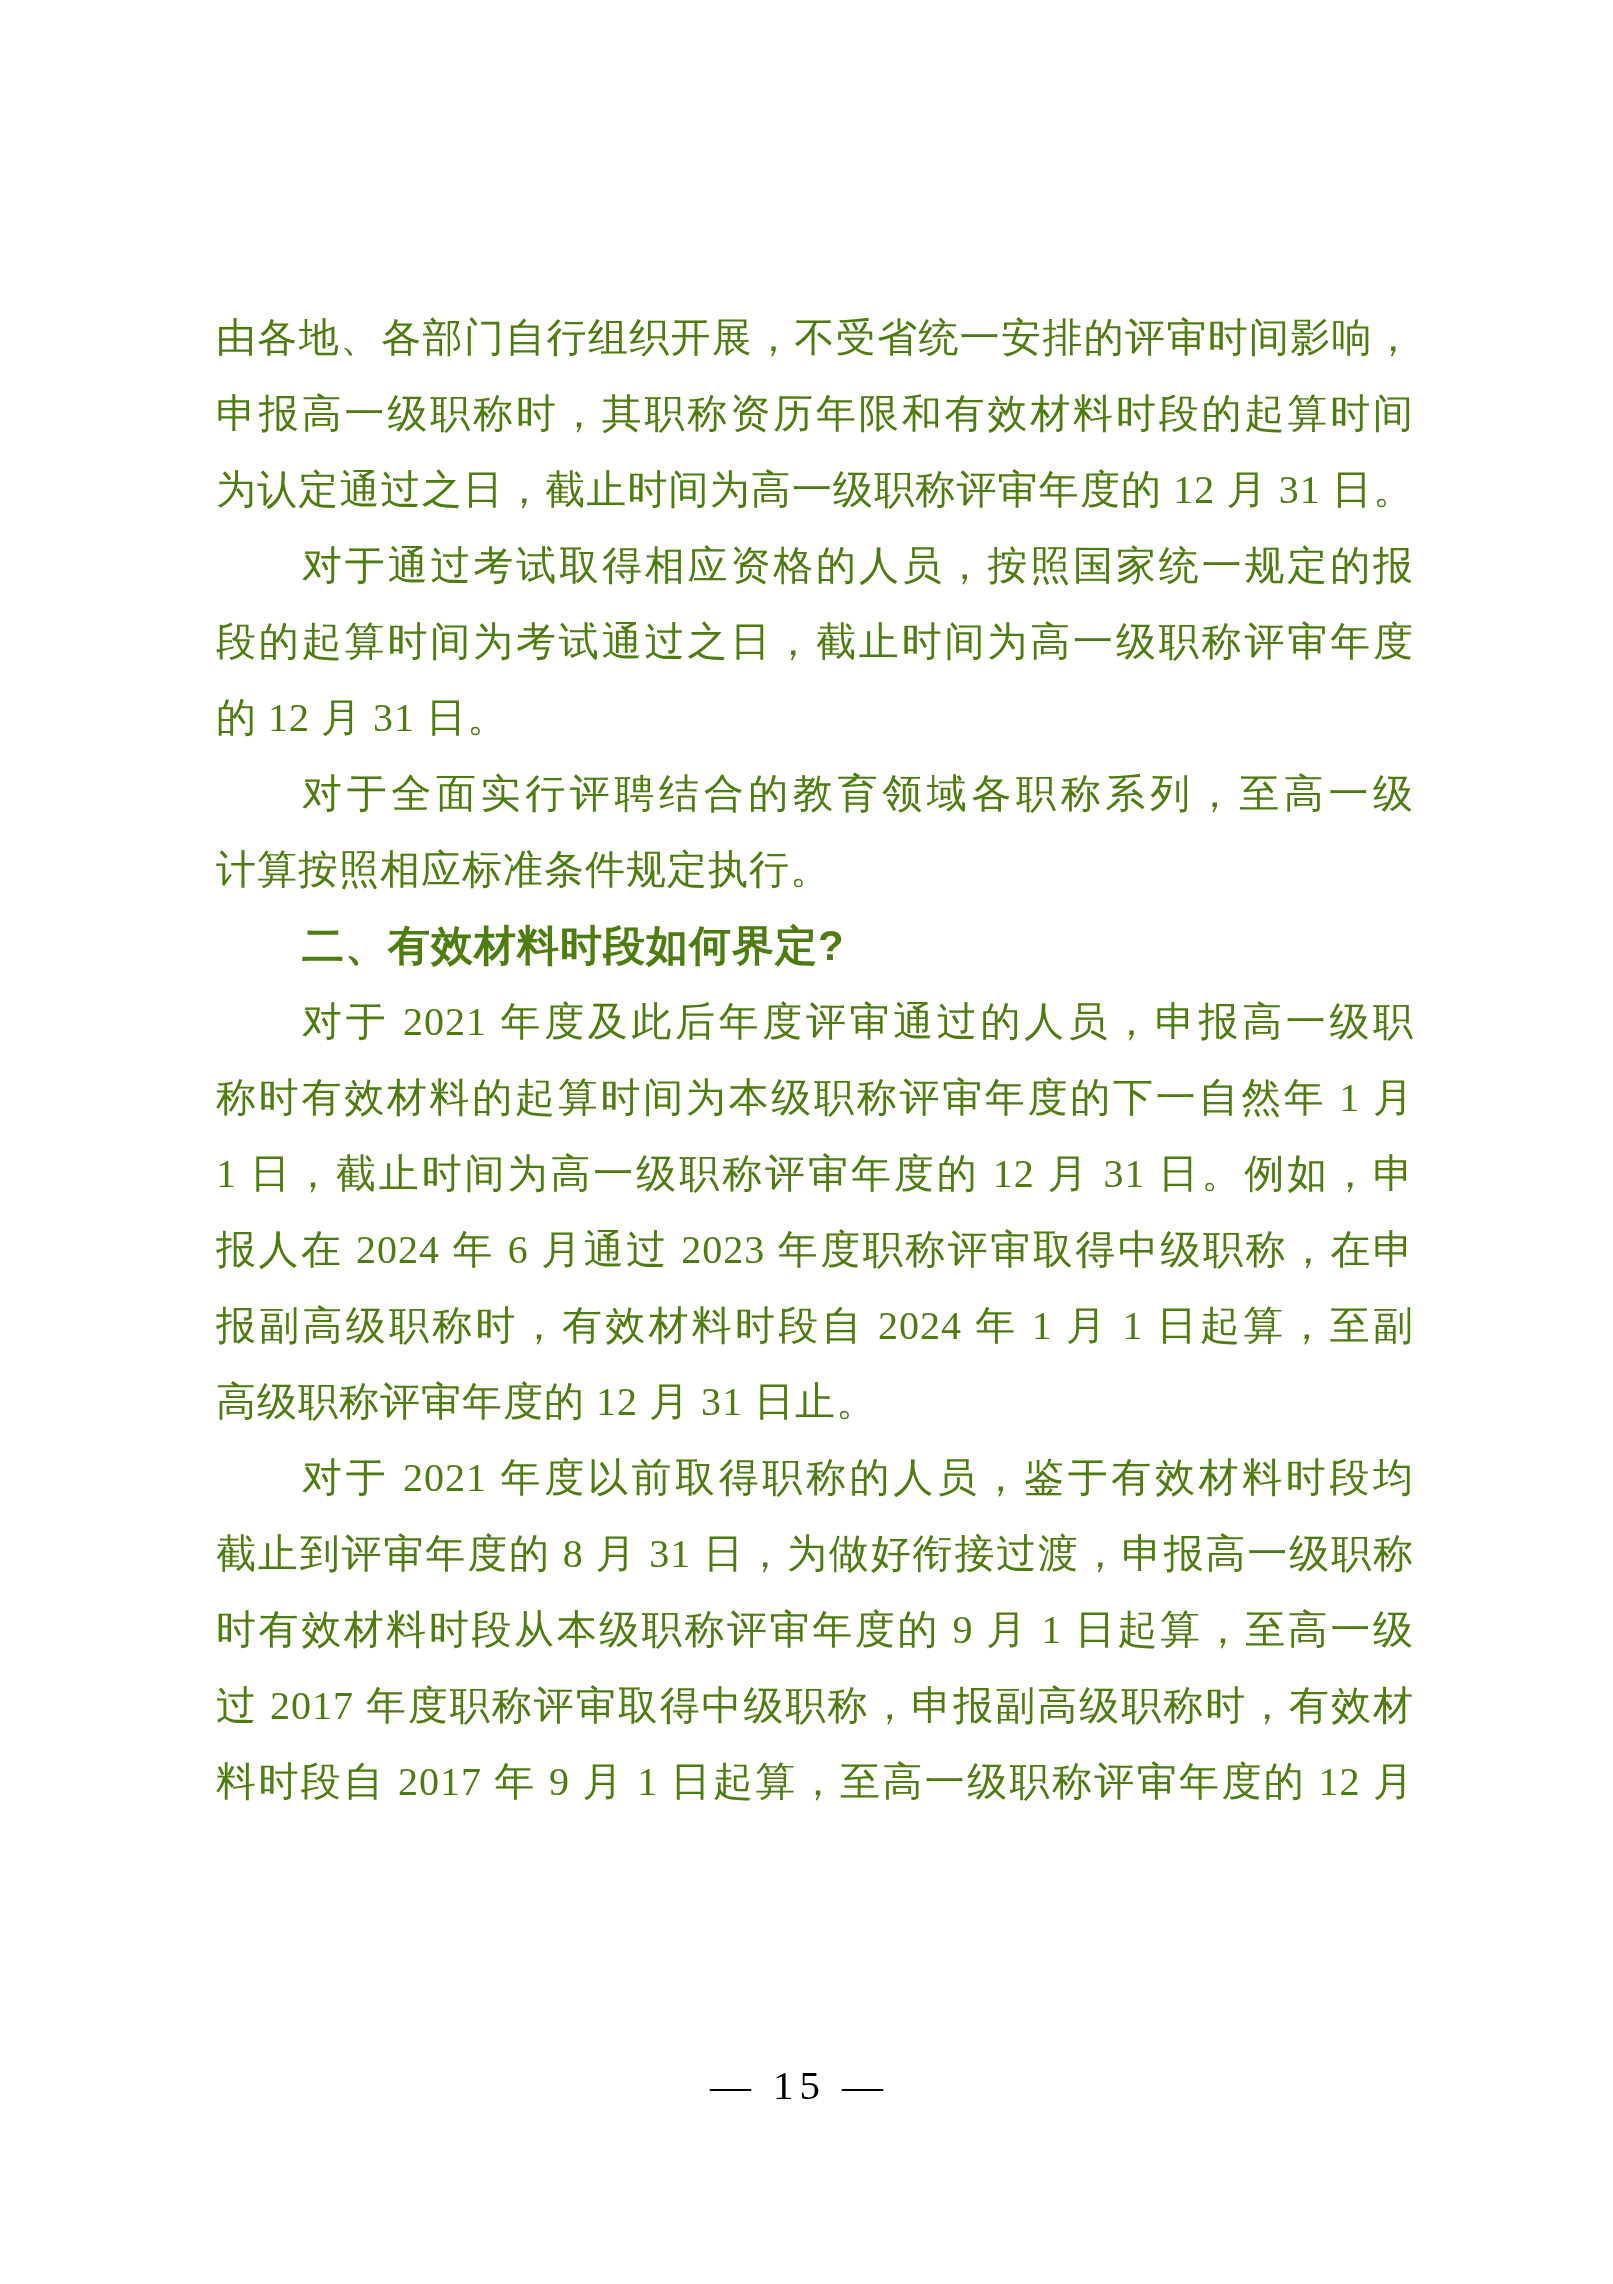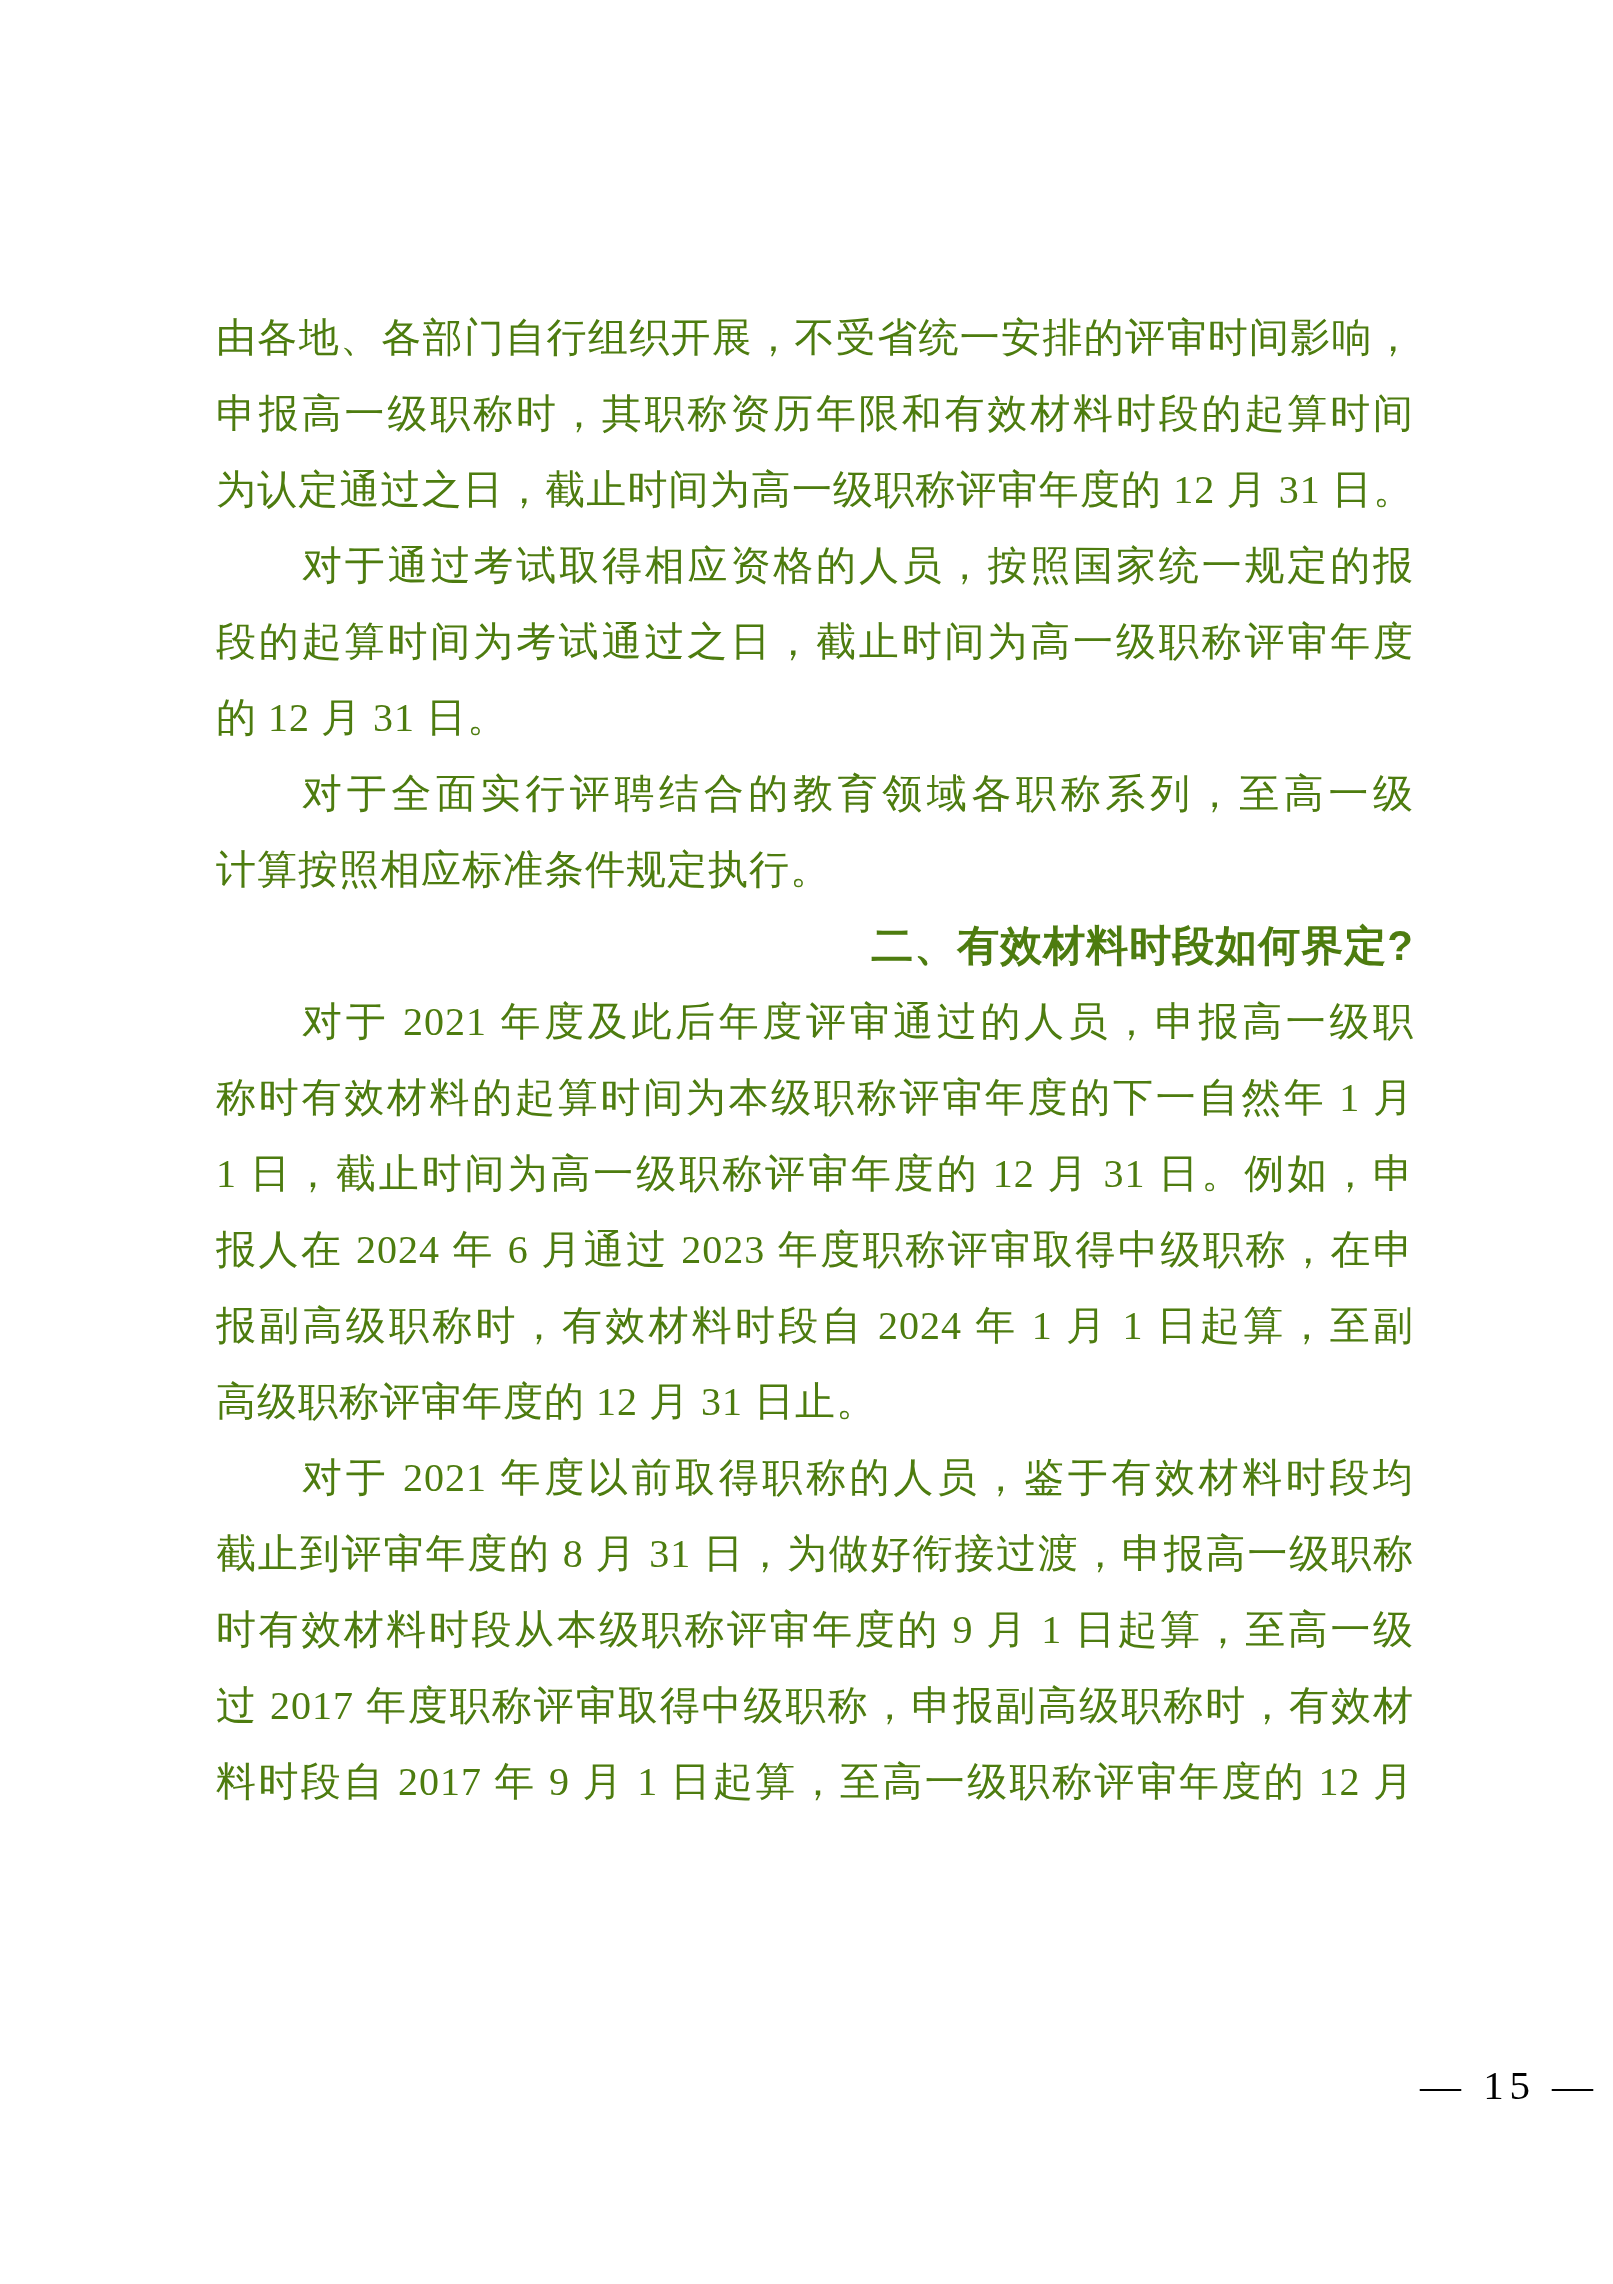--- a/index.html
+++ b/index.html
@@ -34,33 +34,32 @@
     text-align: left;
     color: #4d7c0f;
   }
   .line.justify {
     text-align: justify;
     text-align-last: justify;
     text-justify: inter-character;
   }
   .line.indent {
     text-indent: 86px;
-    text-align: right;
   }
   .line.bold {
     font-family: "Liberation Sans", "DejaVu Sans", sans-serif;
     font-weight: 700;
     font-size: 42px;
   }
   .footer {
     position: absolute;
     left: 0;
     top: 2056px;
     width: 1599px;
-    text-align: right;
+    text-align: center;
     font-size: 41px;
     line-height: 59px;
     letter-spacing: 5.9px;
     color: #000000;
   }
 </style>
 </head>
 <body>
 
 <div class="page">

